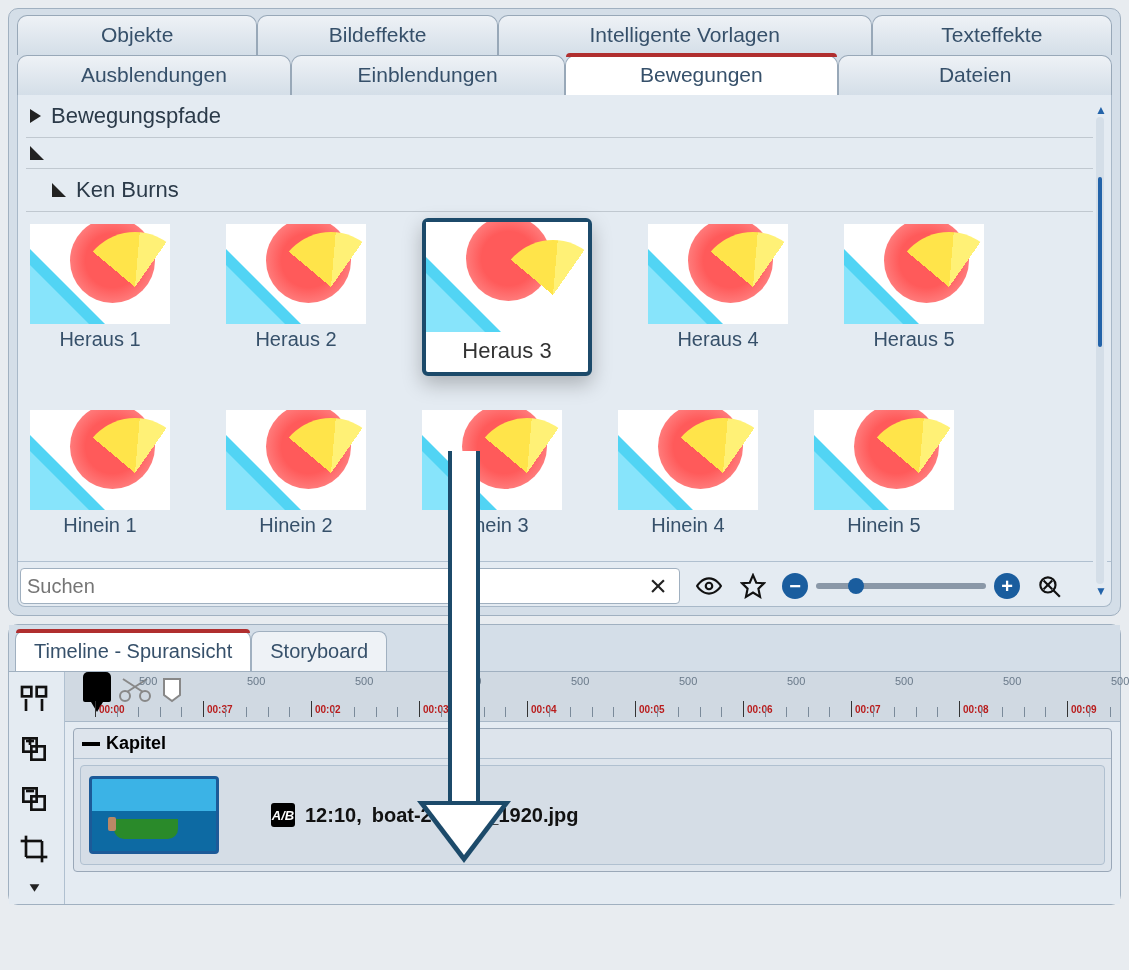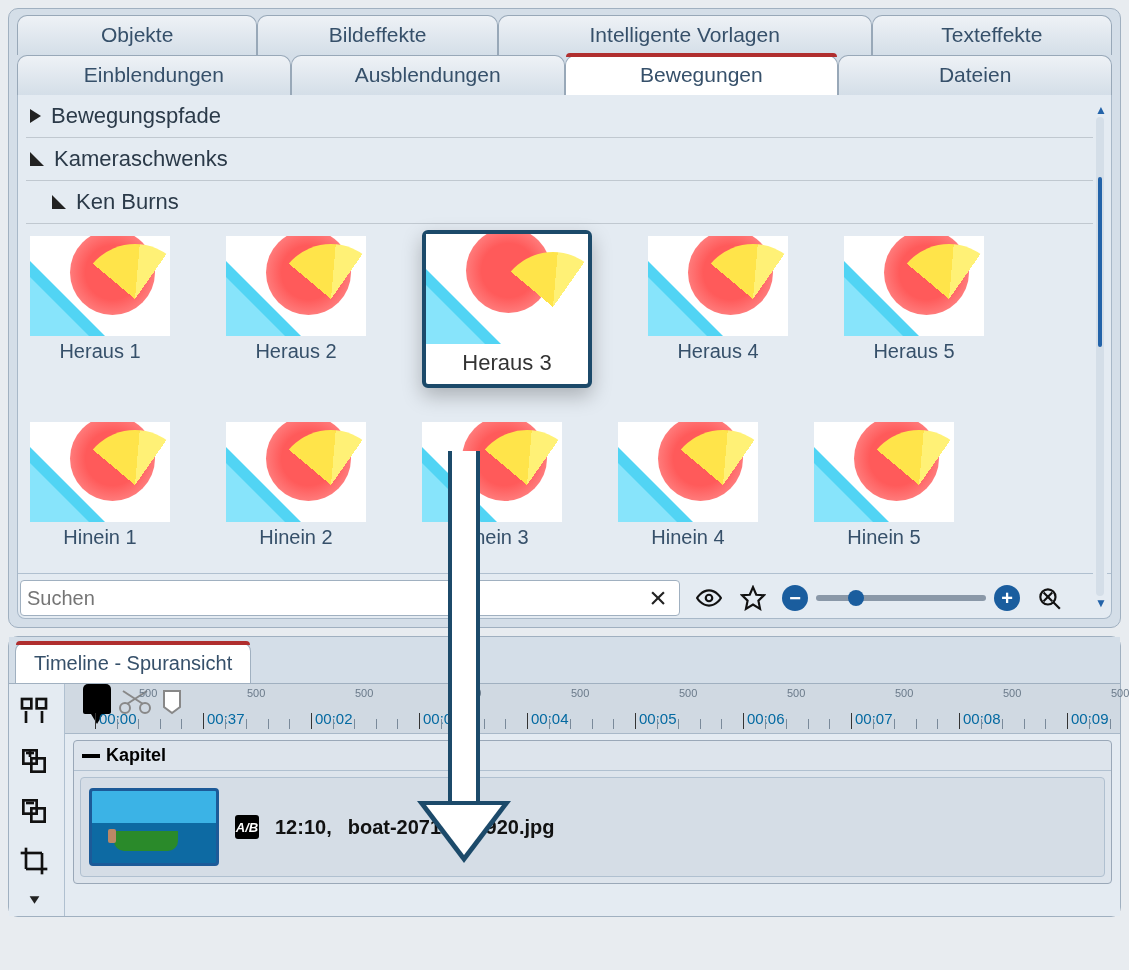--- a/index.html
+++ b/index.html
@@ -271,22 +271,23 @@
     height: 40px;
   }
   .tick {
     position: absolute; bottom: 0;
     border-left: 1px solid #7a8a9a;
     height: 10px;
   }
   .tick.major { height: 16px; border-left: 1px solid #333; }
   .tick-label {
     position: absolute; bottom: 2px;
-    font-size: 15px; color: #0369a1;
+    font-size: 10px; color: #b91c1c;
     transform: translateX(-0%);
+    font-weight: bold;
   }
   .tick-sub {
     position: absolute; bottom: 30px;
     font-size: 11px; color: #6a7a8a;
     transform: translateX(-10px);
   }
   .chapter {
     margin: 6px 8px 10px 8px;
     border: 1px solid #9aa8b8;
     border-radius: 4px;
@@ -320,21 +321,21 @@
   .boat {
     position: absolute; left: 22px; bottom: 12px;
     width: 64px; height: 20px;
     background: #2a8a2a;
     border-radius: 0 0 10px 10px;
   }
   .boat::before {
     content: ""; position: absolute; left: -6px; top: -2px;
     width: 8px; height: 14px; background: #b86; border-radius: 2px;
   }
-  .clip-info { display: flex; align-items: center; gap: 16px; font-size: 20px; font-weight: bold; color: #111; }
+  .clip-info { display: flex; align-items: center; gap: 10px; font-size: 20px; font-weight: bold; color: #111; margin-left: 36px; }
   .ab-badge {
     width: 24px; height: 24px; background: #000; color: #fff;
     font-size: 13px; display: flex; align-items: center; justify-content: center;
     border-radius: 3px;
     font-style: italic;
   }
 
   
   .drag-arrow {
     position: absolute;
@@ -370,35 +371,34 @@
 <body>
 
 <div class="panel" style="position:relative;">
   <div class="tab-row">
     <div class="tab">Objekte</div>
     <div class="tab">Bildeffekte</div>
     <div class="tab" style="flex:1.6">Intelligente Vorlagen</div>
     <div class="tab">Texteffekte</div>
   </div>
   <div class="tab-row row2">
+    <div class="tab">Ausblendungen</div>
     <div class="tab">Einblendungen</div>
-    <div class="tab">Ausblendungen</div>
     <div class="tab active active-top">Bewegungen</div>
     <div class="tab">Dateien</div>
   </div>
 
   <div class="content-area">
     <div class="scroll-inner">
       <div class="section-header">
         <span class="tri-right"></span>
         <span>Bewegungspfade</span>
       </div>
       <div class="section-header">
         <span class="tri-dl"></span>
-        <span>Kameraschwenks</span>
       </div>
       <div class="section-header sub">
         <span class="tri-dl"></span>
         <span>Ken Burns</span>
       </div>
 
       <div class="thumb-grid">
         <div class="thumb">
           <div class="art">
               <div class="sun"></div>
@@ -528,20 +528,21 @@
 
   <div class="drag-arrow">
     <div class="shaft"></div>
     <div class="head"></div>
   </div>
 </div>
 
 <div class="panel timeline">
   <div class="tl-tabs">
     <div class="tl-tab active">Timeline - Spuransicht</div>
+    <div class="tl-tab">Storyboard</div>
   </div>
   <div class="tl-body">
     <div class="tl-tools">
       <div class="tool">
         <svg width="32" height="32" viewBox="0 0 24 24" fill="none" stroke="#111" stroke-width="2">
             <rect x="3" y="3" width="7" height="7"></rect>
             <rect x="14" y="3" width="7" height="7"></rect>
             <line x1="6" y1="12" x2="6" y2="21"></line>
             <line x1="18" y1="12" x2="18" y2="21"></line>
           </svg>

